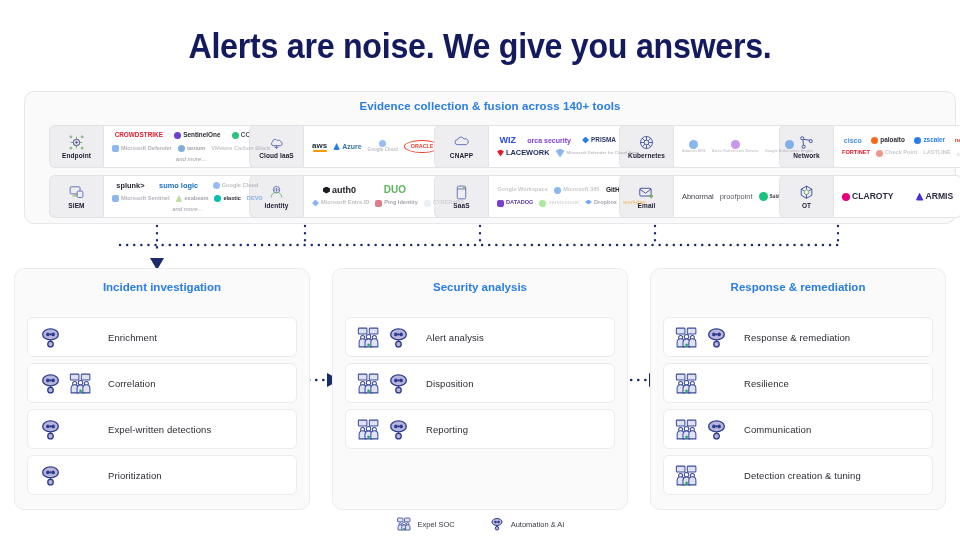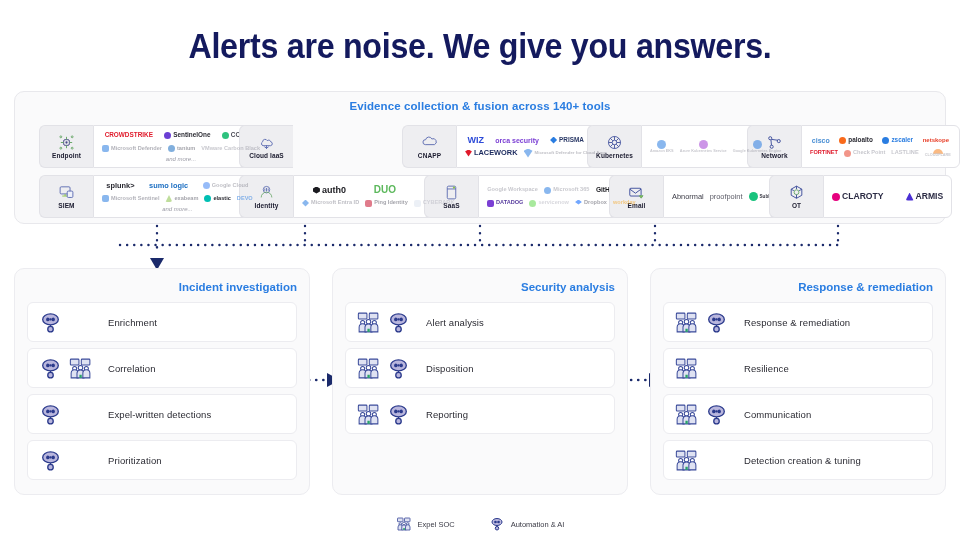--- a/index.html
+++ b/index.html
@@ -13,21 +13,21 @@
   
   .title{
     position:absolute;left:0;top:26px;width:960px;text-align:center;
     font-size:35px;font-weight:bold;color:#141a5e;letter-spacing:-0.3px;
     font-family:"Liberation Sans Narrow","Liberation Sans",sans-serif;
     transform:scaleX(0.92);transform-origin:center top;
   }
 
   
   .evidence{
-    position:absolute;left:14px;top:91px;width:932px;height:133px;
+    position:absolute;left:24px;top:91px;width:932px;height:133px;
     background:#fafafb;border:1px solid #e8e8ec;border-radius:10px;
     box-sizing:border-box;
   }
   .evidence-title{
     text-align:center;font-size:11.5px;font-weight:bold;color:#2a7de1;
     margin-top:8px;letter-spacing:0.1px;
   }
   .ev-grid{
     position:absolute;left:24px;top:33px;width:884px;
     display:flex;flex-direction:column;gap:7px;
@@ -77,22 +77,22 @@
   
   .conn{position:absolute;left:0;top:224px;width:960px;height:52px;}
 
   
   .cols{position:absolute;left:14px;top:268px;width:932px;display:flex;gap:22px;}
   .col{
     width:296px;background:#fafafb;border:1px solid #ececf0;border-radius:10px;
     padding:10px 12px 14px;box-sizing:border-box;
   }
   .col-title{
-    text-align:right;font-size:11.5px;font-weight:bold;color:#2a7de1;
-    margin:2px 0 9px;
+    text-align:center;font-size:11.5px;font-weight:bold;color:#2a7de1;
+    margin:2px 0 24px;
   }
   .card{
     display:flex;align-items:center;background:#ffffff;border:1px solid #ececf0;
     border-radius:6px;height:40px;margin-bottom:6px;padding:4px 10px;
     box-sizing:border-box;
   }
   .card:last-child{margin-bottom:0;}
   .card-icons{display:flex;align-items:center;gap:5px;width:62px;flex:none;}
   .card-label{font-size:9.5px;color:#2b2b33;margin-left:8px;letter-spacing:.1px;}
 
@@ -161,20 +161,37 @@
 
         <div class="ev-group g-cloud">
           <div class="cat-tile">
             <span>
               <svg width="17" height="17" viewBox="0 0 24 24" fill="none" stroke="#5a6ab0" stroke-width="1.3">
                 <path d="M6.5 11a3.5 3.5 0 016.6-1.6A3 3 0 0118 11a2.8 2.8 0 01-.2 5.5H7a3 3 0 01-.5-5.5z"></path>
                 <path d="M12 16v5M9 18l3 2 3-2"></path>
               </svg>
             </span>
             <div class="cat-label">Cloud IaaS</div>
+          </div>
+          <div class="logo-box">
+            <div class="logo-line" style="height:26px">
+              <span class="logo" style="color:#232f3e;font-size:8px;flex-direction:column;gap:0">
+                <i style="font-style:normal">aws</i>
+                <i style="display:block;width:14px;height:2px;background:#ff9900;border-radius:1px"></i>
+              </span>
+              <span class="logo" style="color:#3a6ea5;font-size:7px">
+                <i class="mark" style="background:#2a7de1;clip-path:polygon(50% 0,100% 100%,0 100%)"></i>
+                <i style="font-style:normal">Azure</i>
+              </span>
+              <span class="logo tiny faint" style="color:#8a8a95;flex-direction:column;gap:1px">
+                <i class="mark circle" style="background:#4285f4"></i>
+                <i style="font-style:normal;font-size:4.6px">Google Cloud</i>
+              </span>
+              <span class="logo" style="color:#e8402a;font-size:5.4px;border:1.4px solid #e8402a;border-radius:50%;padding:3px 6px">ORACLE</span>
+            </div>
           </div>
         </div>
 
         <div class="ev-group g-cnapp">
           <div class="cat-tile">
             <span>
               <svg width="17" height="17" viewBox="0 0 24 24" fill="none" stroke="#5a6ab0" stroke-width="1.3">
                 <path d="M6 15a3.5 3.5 0 01.6-7 4.6 4.6 0 018.7-1A3.6 3.6 0 0119 15H6z"></path>
               </svg>
             </span>

